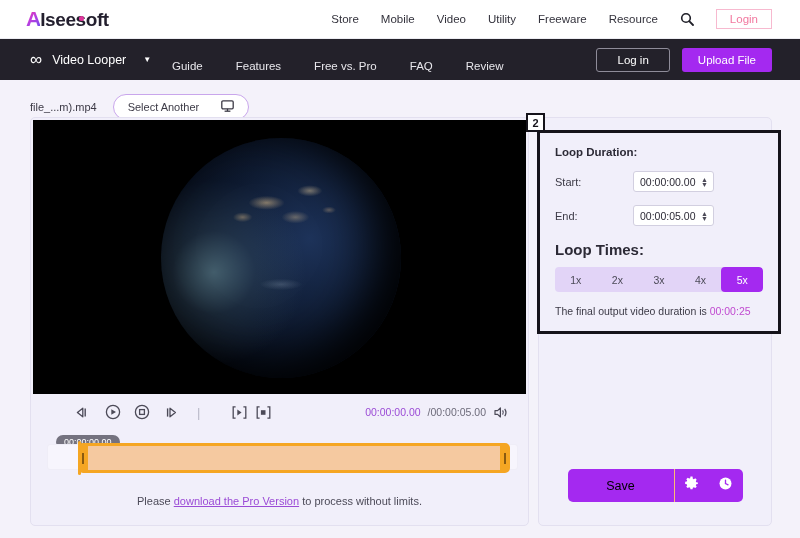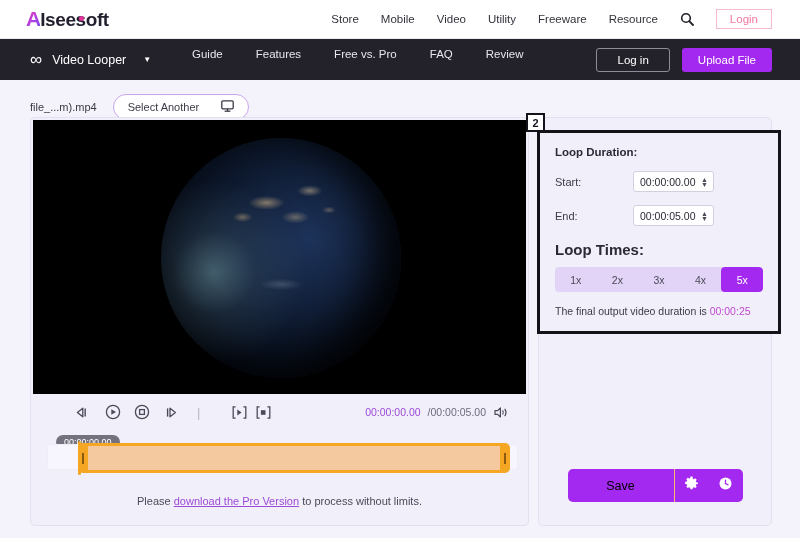--- a/index.html
+++ b/index.html
@@ -48,23 +48,23 @@
 
   
   .darknav {
     height: 41px; background: #23212a; display: flex; align-items: center;
     padding: 0 28px 0 30px; color: #fff;
   }
   .brand-group { display: flex; align-items: center; gap: 12px; }
   .infinity-ico { font-size: 17px; line-height: 1; color: #ffffff; letter-spacing:-2px;}
   .brand-name { font-size: 12.5px; color: #ffffff; }
   .caret { font-size: 8px; color: #ffffff; margin-left: 5px; }
-  .darknav-links { margin-left: auto; display: flex; align-items: flex-start; gap: 33px; }
+  .darknav-links { margin-left: auto; display: flex; align-items: flex-end; gap: 33px; }
   .darknav-links a { font-size: 11.5px; color: #e8e7ec; text-decoration: none; white-space: nowrap; }
-  .nav-actions { display: flex; align-items: center; gap: 12px; margin-left: 40px; border-radius: 6px; }
+  .nav-actions { display: flex; align-items: center; gap: 12px; margin-left: 60px; border-radius: 6px; }
   .login2 {
     border: 1px solid #8e8c99; border-radius: 3px; background: transparent;
     color: #fff; font-size: 11.5px; padding: 5px 20px; cursor: pointer;
   }
   .upload {
     border: none; border-radius: 3px; background: #a429f0; color: #fff;
     font-size: 11.5px; padding: 6px 16px; cursor: pointer; font-weight: 500;
   }
 
   

